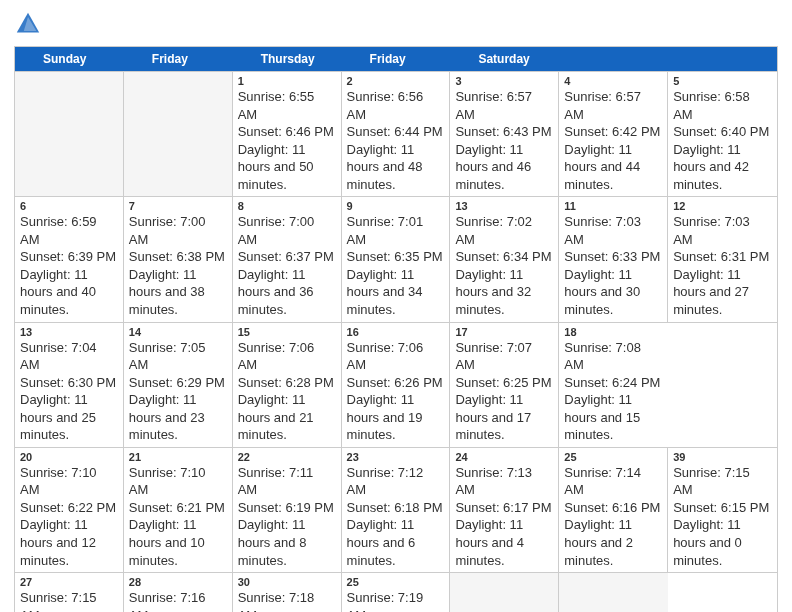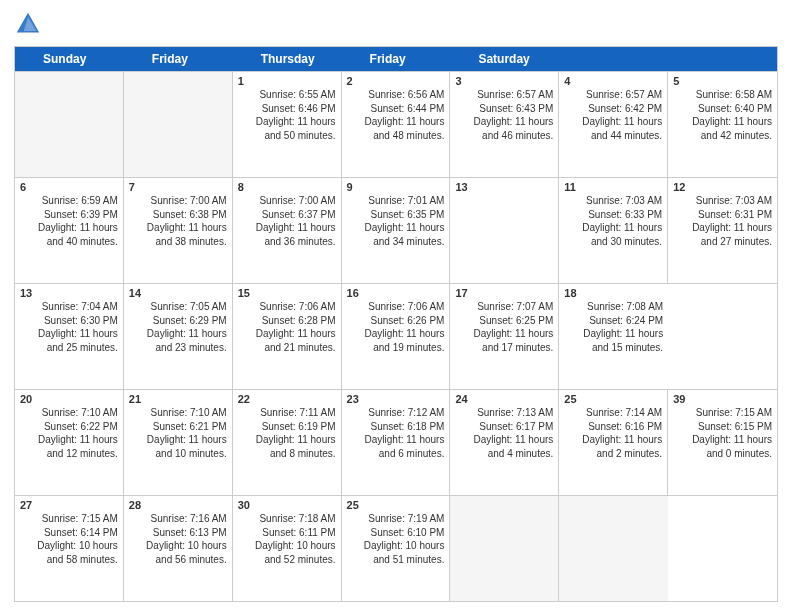--- a/index.html
+++ b/index.html
@@ -97,24 +97,23 @@
     .cal-cell.empty {
       background: #f5f5f5;
     }
     .day-num {
       font-size: 11px;
       font-weight: bold;
       display: block;
       margin-bottom: 1px;
     }
     .day-detail {
-      font-size: 10px;
+      font-size: 13px;
       line-height: 1.35;
       color: #333;
-      text-align: right;
     }
   </style>
 </head>
 <body>
 
 <div class="page">
   <div class="header">
     <div class="logo">
       <svg class="logo-icon" viewBox="0 0 40 40">
         <polygon points="20,4 36,32 4,32" fill="#1565c0" opacity="0.85"></polygon>
@@ -176,20 +175,21 @@
           <div class="cal-cell">
             <span class="day-num">8</span>
             <div class="day-detail">Sunrise: 7:00 AM<br>Sunset: 6:37 PM<br>Daylight: 11 hours and 36 minutes.</div>
           </div>
           <div class="cal-cell">
             <span class="day-num">9</span>
             <div class="day-detail">Sunrise: 7:01 AM<br>Sunset: 6:35 PM<br>Daylight: 11 hours and 34 minutes.</div>
           </div>
           <div class="cal-cell">
             <span class="day-num">13</span>
+            <div class="day-detail">Sunrise: 7:02 AM<br>Sunset: 6:34 PM<br>Daylight: 11 hours and 32 minutes.</div>
           </div>
           <div class="cal-cell">
             <span class="day-num">11</span>
             <div class="day-detail">Sunrise: 7:03 AM<br>Sunset: 6:33 PM<br>Daylight: 11 hours and 30 minutes.</div>
           </div>
           <div class="cal-cell">
             <span class="day-num">12</span>
             <div class="day-detail">Sunrise: 7:03 AM<br>Sunset: 6:31 PM<br>Daylight: 11 hours and 27 minutes.</div>
           </div>
         </div>

